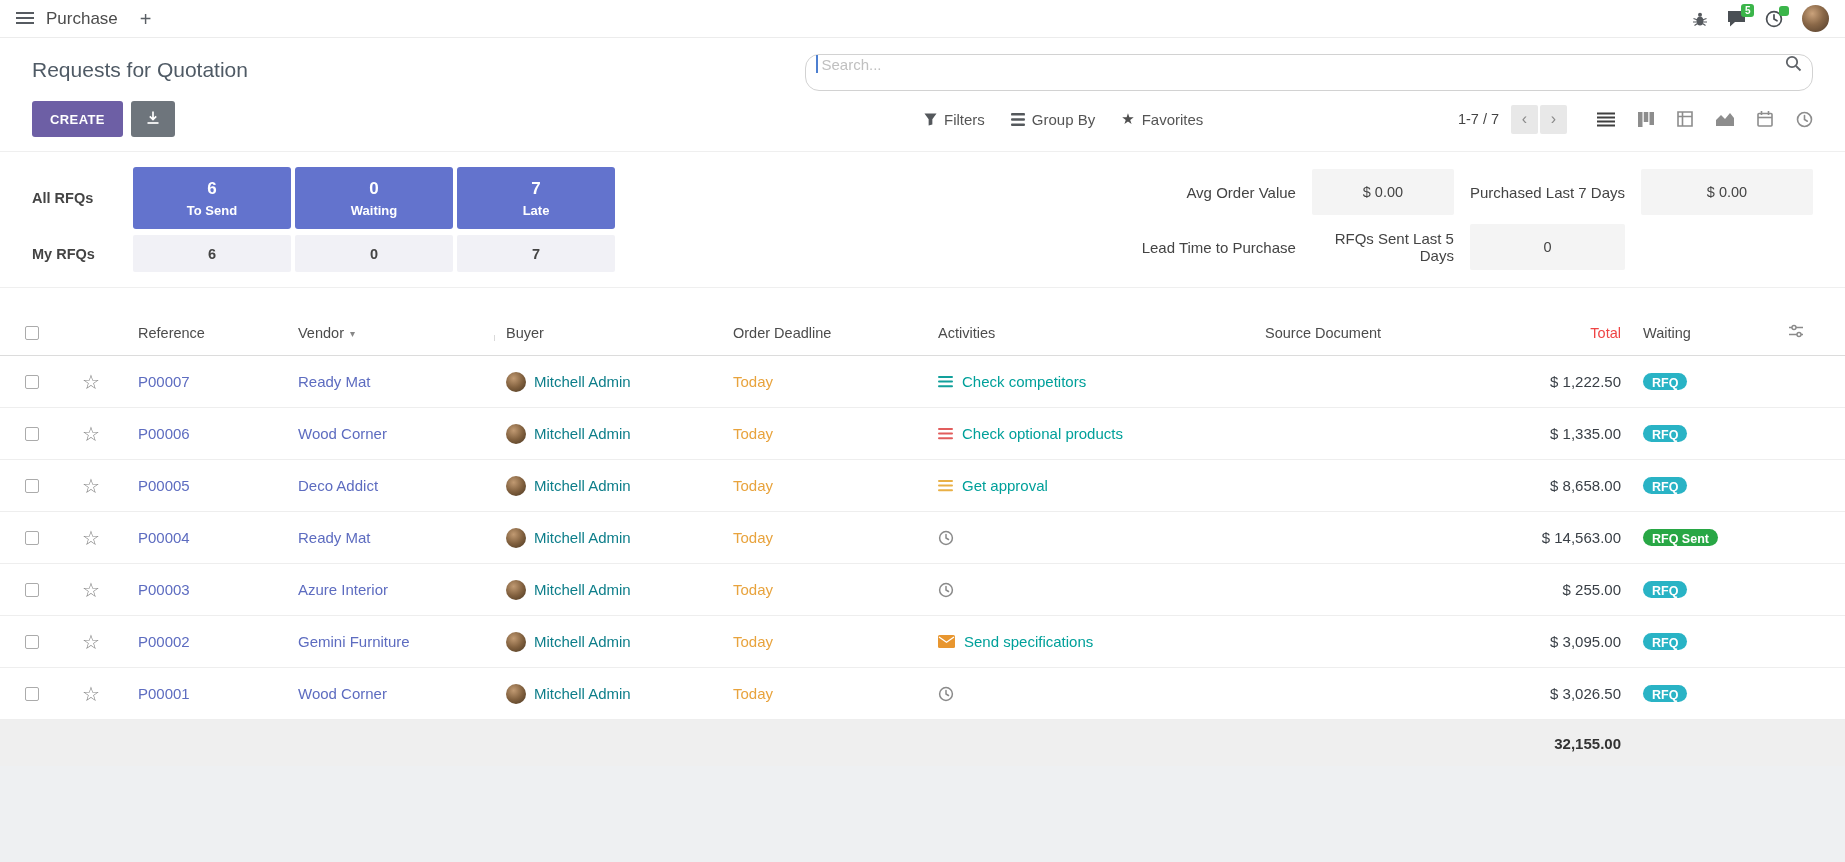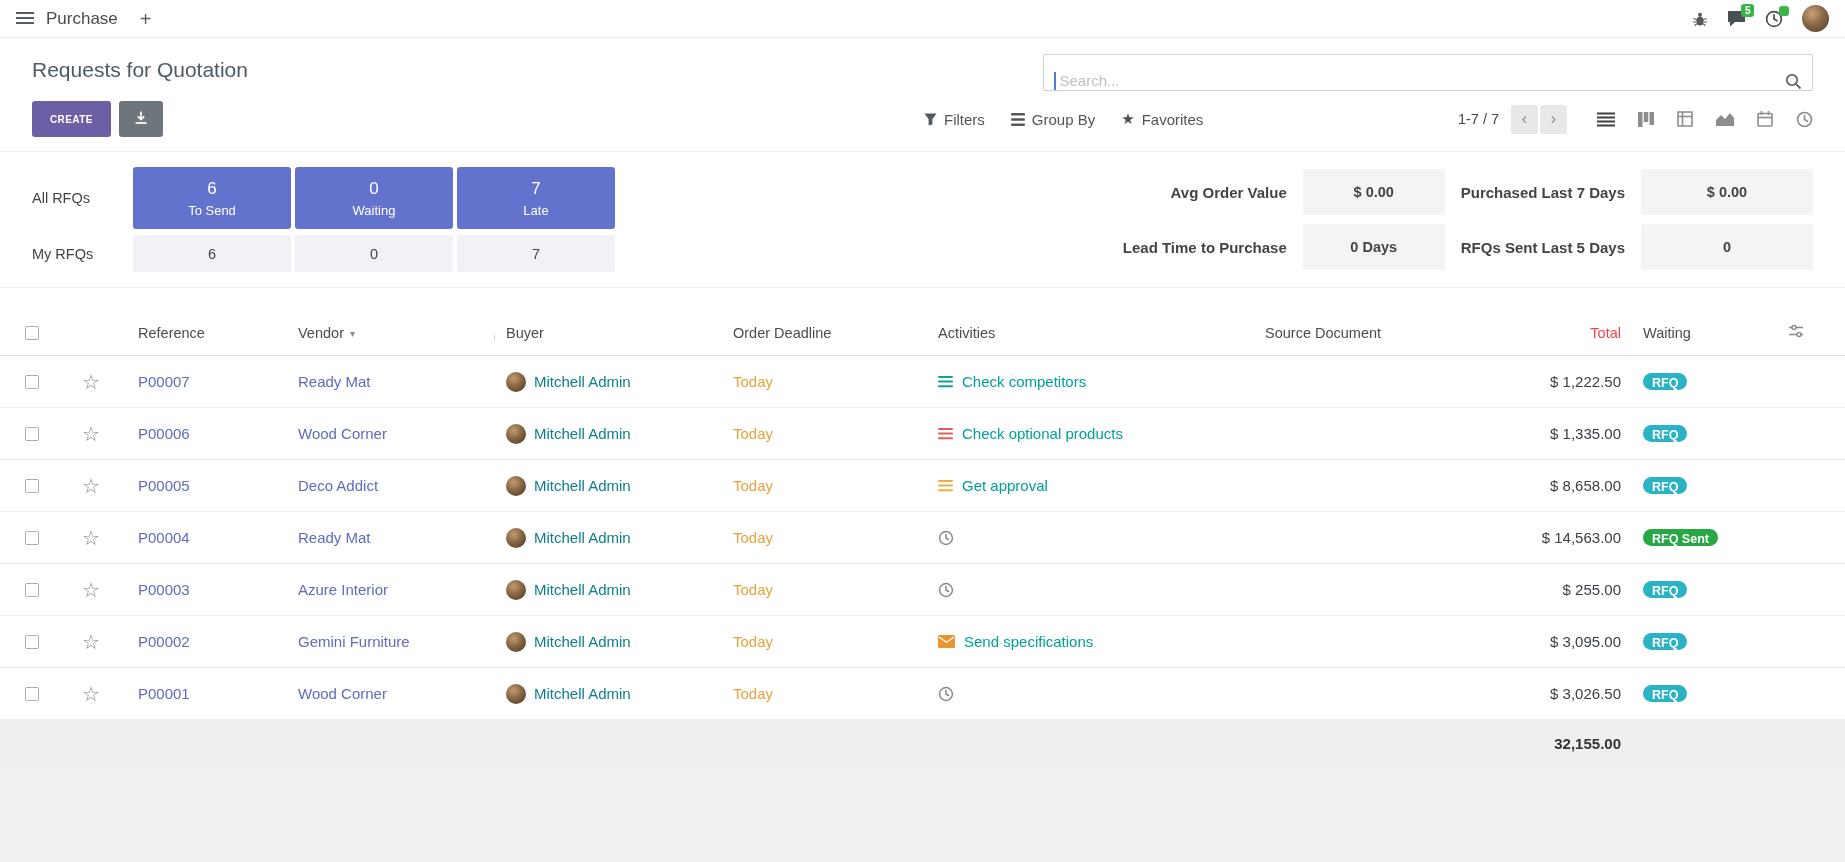--- a/index.html
+++ b/index.html
@@ -38,34 +38,34 @@
     width:27px; height:27px; border-radius:50%;
     background:radial-gradient(circle at 38% 32%, #caa27b 0%, #8a6848 45%, #4e3a29 100%);
     cursor:pointer;
   }
 
   
   .control-panel { padding:16px 32px 14px; background:#fff; border-bottom:1px solid #efefef; }
   .cp-row1 { display:flex; align-items:flex-start; }
   .cp-title { font-size:21px; font-weight:400; color:#4f5a65; margin:4px 0 0; }
   .search-box {
-    margin-left:auto; width:770px; height:37px; background:#fff;
-    border:1px solid #d2d2d2; border-radius:2px;
-    display:flex; align-items:flex-end; padding:0 10px;
+    margin-left:auto; width:1008px; height:37px; background:#fff;
+    border:1px solid #d2d2d2; border-radius:14px;
+    display:flex; align-items:flex-start; padding:0 10px;
   }
   .caret-bar { width:1.5px; height:18px; background:#4d7fd0; margin-right:2px; }
   .search-box input { border:none; outline:none; flex:1; font-size:15px; color:#333;
     font-family:"Liberation Sans", sans-serif; }
   .search-box input::placeholder { color:#c0c0c0; }
   .search-icon { color:#5f6368; display:flex; }
 
   .cp-row2 { display:flex; align-items:center; margin-top:10px; }
   .btn-create {
     background:#6d5fa5; color:#fff; border:none; border-radius:3px;
-    height:36px; padding:0 18px; font-size:10px; font-weight:bold;
+    height:36px; padding:0 18px; font-size:13px; font-weight:bold;
     letter-spacing:.4px; cursor:pointer; font-family:"Liberation Sans", sans-serif;
   }
   .btn-export {
     background:#6e757c; color:#fff; border:none; border-radius:3px;
     width:44px; height:36px; margin-left:8px; cursor:pointer;
     display:flex; align-items:center; justify-content:center;
   }
   .cp-right { margin-left:auto; width:889px; display:flex; align-items:center; }
   .filter-group { display:flex; align-items:center; gap:26px; }
   .filter-btn { display:flex; align-items:center; gap:7px; font-size:15px; color:#555; cursor:pointer;text-align:right; }
@@ -82,36 +82,36 @@
   .view-btn { color:#8d8d8d; cursor:pointer; display:flex; }
   .view-btn.active { color:#3f3f3f; }
 
   
   .dashboard {
     background:#fff; border-bottom:1px solid #efefef;
     padding:15px 32px; display:flex; justify-content:space-between; align-items:flex-start;
   }
   .dash-left {
     display:grid; grid-template-columns:97px 158px 158px 158px;
-    column-gap:4px; row-gap:6px; align-items:center;
+    column-gap:4px; row-gap:6px; align-items:center;font-weight:bold;
   }
   .dash-row-label { font-size:14.5px; color:#444; }
   .dash-card {
     background:#6373cd; color:#fff; border-radius:3px; height:62px;
     display:flex; flex-direction:column; align-items:center; justify-content:center; cursor:pointer;
   }
   .dash-card .num { font-size:17px; }
   .dash-card .lbl { font-size:13px; margin-top:4px; }
   .dash-my {
     background:#f1f1f6; color:#444; border-radius:2px; height:37px;
     display:flex; align-items:center; justify-content:center; font-size:14.5px; cursor:pointer;
   }
   .dash-right {
     display:grid; grid-template-columns:auto 142px auto 172px;
-    column-gap:16px; row-gap:9px; align-items:center; margin-top:2px;font-weight:bold;
+    column-gap:16px; row-gap:9px; align-items:center; margin-top:2px;
   }
   .stat-label { font-size:15px; color:#444; justify-self:end; text-align:right; }
   .stat-box {
     background:#f4f4f4; border-radius:2px; height:46px;
     display:flex; align-items:center; justify-content:center; font-size:14.5px; color:#444;
   }
 
   
   .list { margin-top:22px; background:#fff; }
   .lrow {
@@ -314,21 +314,20 @@
       <div class="dash-my">6</div>
       <div class="dash-my">0</div>
       <div class="dash-my">7</div>
     </div>
     <div class="dash-right">
       <div class="stat-label">Avg Order Value</div>
       <div class="stat-box">$ 0.00</div>
       <div class="stat-label">Purchased Last 7 Days</div>
       <div class="stat-box">$ 0.00</div>
       <div class="stat-label">Lead Time to Purchase</div>
-      <div class="stat-box">0 Days</div>
       <div class="stat-label">RFQs Sent Last 5 Days</div>
       <div class="stat-box">0</div>
     </div>
   </div>
 
   <div class="list">
     <div class="lrow lhead">
       <div class="cell c-check">
           <input type="checkbox" style="">
         </div>

